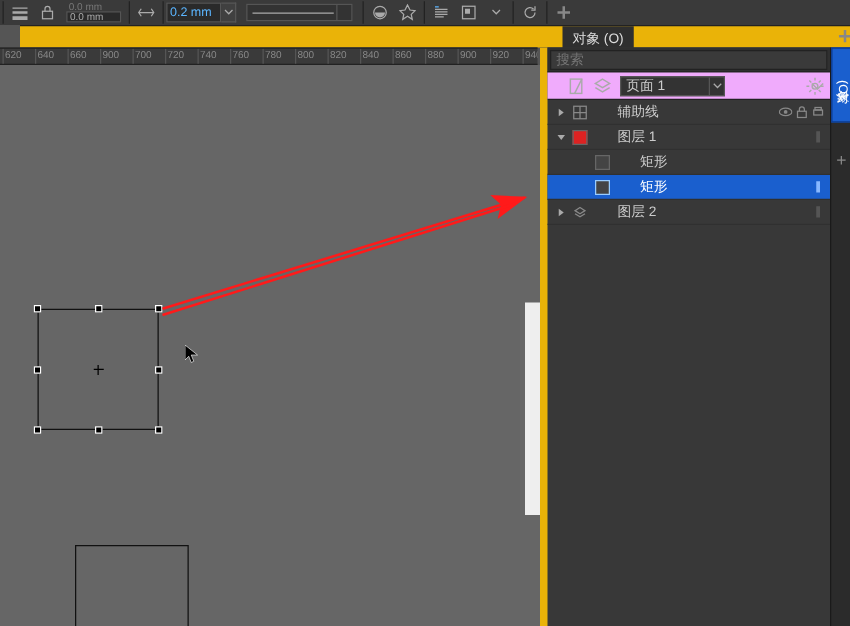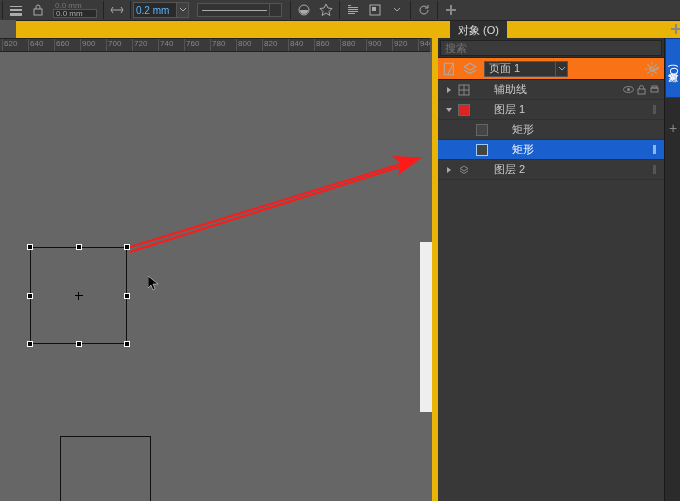--- a/index.html
+++ b/index.html
@@ -47,21 +47,21 @@
   .cursor svg{ width:12px; height:16px; }
   .rect2 { position:absolute; left:60px; top:384px; width:91px; height:91px; border:1px solid #111; }
 
   
   .arrow { position:absolute; left:0; top:0; pointer-events:none; }
 
   
   .panel { position:absolute; left:432px; top:38px; width:232px; height:463px; background:#383838; border-left:6px solid #eab308; }
   .search { height:20px; background:#303030; border-bottom:1px solid #222; display:flex; align-items:center; }
   .search input { flex:1; height:16px; margin:0 2px; background:#3a3a3a; border:1px solid #222; color:#888; font-size:11px; padding-left:4px; }
-  .toolbar2 { height:22px; background:#f97316; display:flex; align-items:center; border-bottom:1px solid #222; padding-left:4px; gap:4px;}
+  .toolbar2 { height:22px; background:#f0abfc; display:flex; align-items:center; border-bottom:1px solid #222; padding-left:16px; gap:4px;}
   .toolbar2 .ico{width:16px;height:16px;display:flex;align-items:center;justify-content:center;}
   .toolbar2 .pagesel{ flex:0 0 auto; display:flex; align-items:center; border:1px solid #555; height:16px; background:#333; margin-left:2px;}
   .toolbar2 .pagesel span{ padding:0 4px; font-size:11px; color:#ccc; width:70px; }
   .toolbar2 .pagesel .dd{ width:12px; height:14px; border-left:1px solid #555;display:flex;align-items:center;justify-content:center;}
   .toolbar2 .gear{ margin-left:auto; margin-right:4px;}
   .tree { }
   .trow { height:20px; display:flex; align-items:center; padding-left:6px; gap:4px; border-bottom:1px solid #303030; }
   .trow.sel { background:#1a5fce; color:#fff; }
   .trow .arr { width:10px; display:flex; justify-content:center; }
   .trow .arr svg{width:8px;height:8px;} .trow .ind2{width:28px;}

